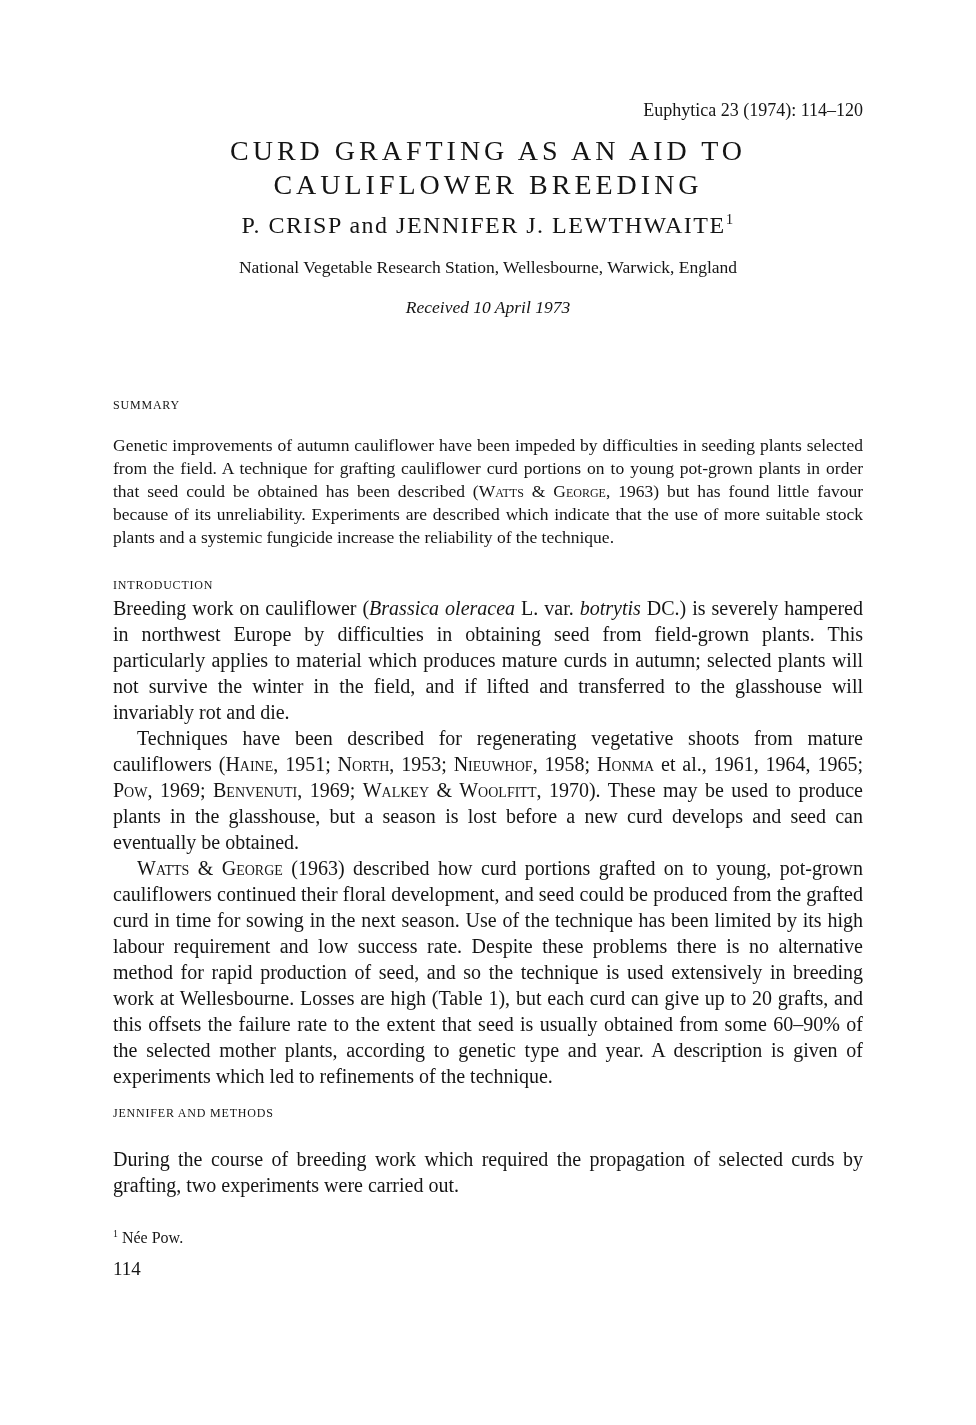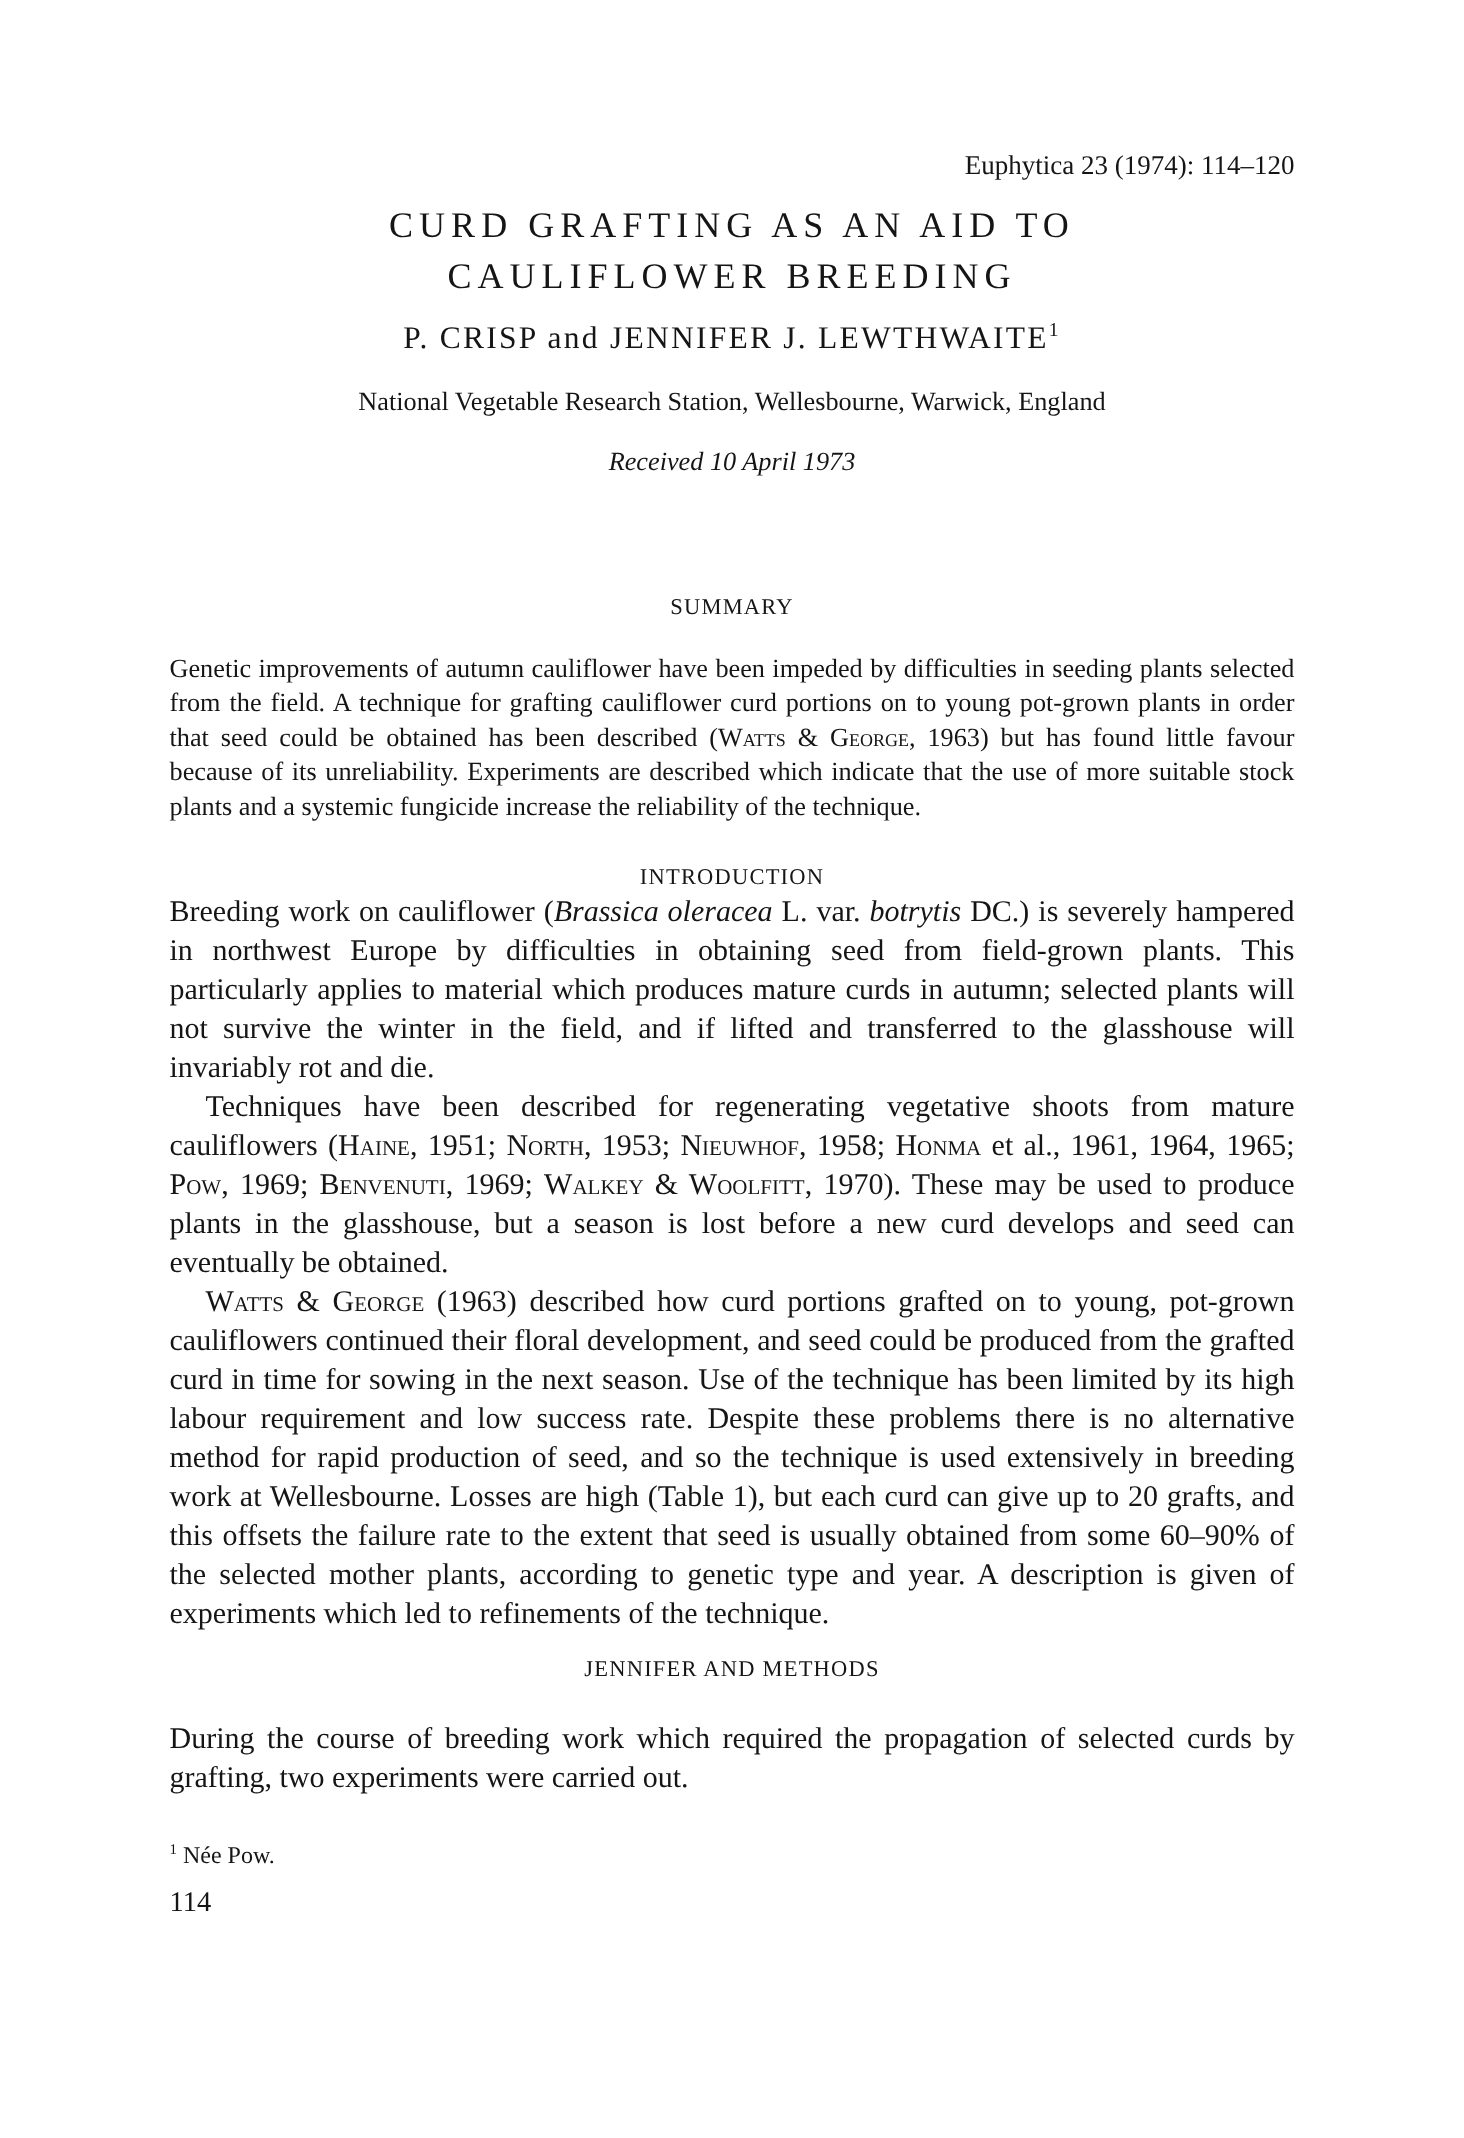--- a/index.html
+++ b/index.html
@@ -23,51 +23,50 @@
   }
   .journal-ref {
     text-align: right;
     font-size: 18px;
     line-height: 22px;
   }
   .title {
     margin: 13px 0 0 0;
     font-weight: normal;
     text-align: center;
-    font-size: 24px;
+    font-size: 28px;
     line-height: 34px;
     letter-spacing: 4px;
   }
   .title-line { display: block; }
   .authors {
     margin-top: 11px;
     text-align: center;
-    font-size: 21px;
+    font-size: 24px;
     letter-spacing: 1.5px;
     line-height: 24px;
   }
   .affiliation {
     margin-top: 19px;
     text-align: center;
     font-size: 17.5px;
     line-height: 23px;
     font-family: Liberation Serif, serif;
   }
   .received {
     margin-top: 17px;
     text-align: center;
     font-style: italic;
     font-size: 17.5px;
     line-height: 23px;
   }
   .section-heading {
-    font-size: 15px;
+    font-size: 12px;
     letter-spacing: 0.8px;
     line-height: 20px;
-    text-align: center;
   }
   .sh-summary { margin-top: 76px; }
   .sh-intro   { margin-top: 26px; }
   .sh-mm      { margin-top: 14px; }
   .small-text {
     font-size: 17.5px;
     line-height: 23px;
     margin: 19px 0 0 0;
   }
   .body-text {

